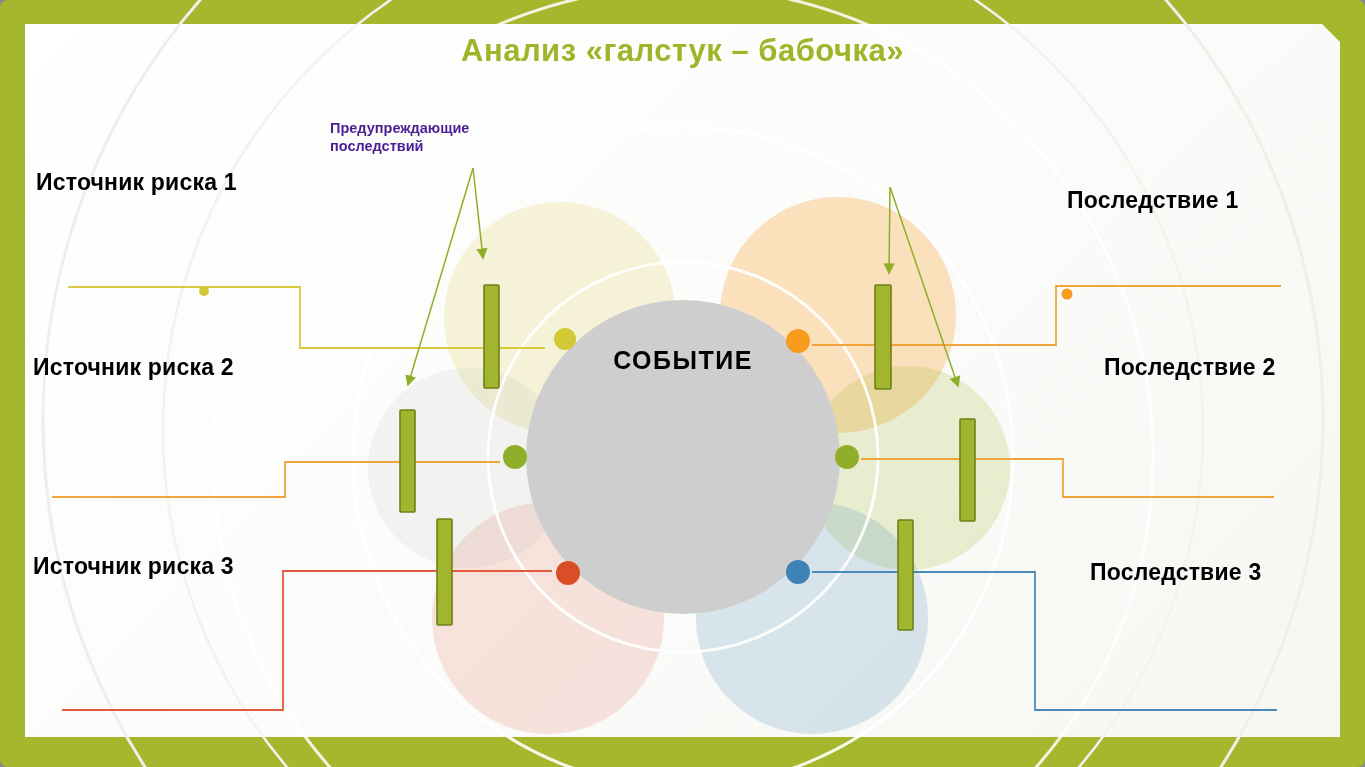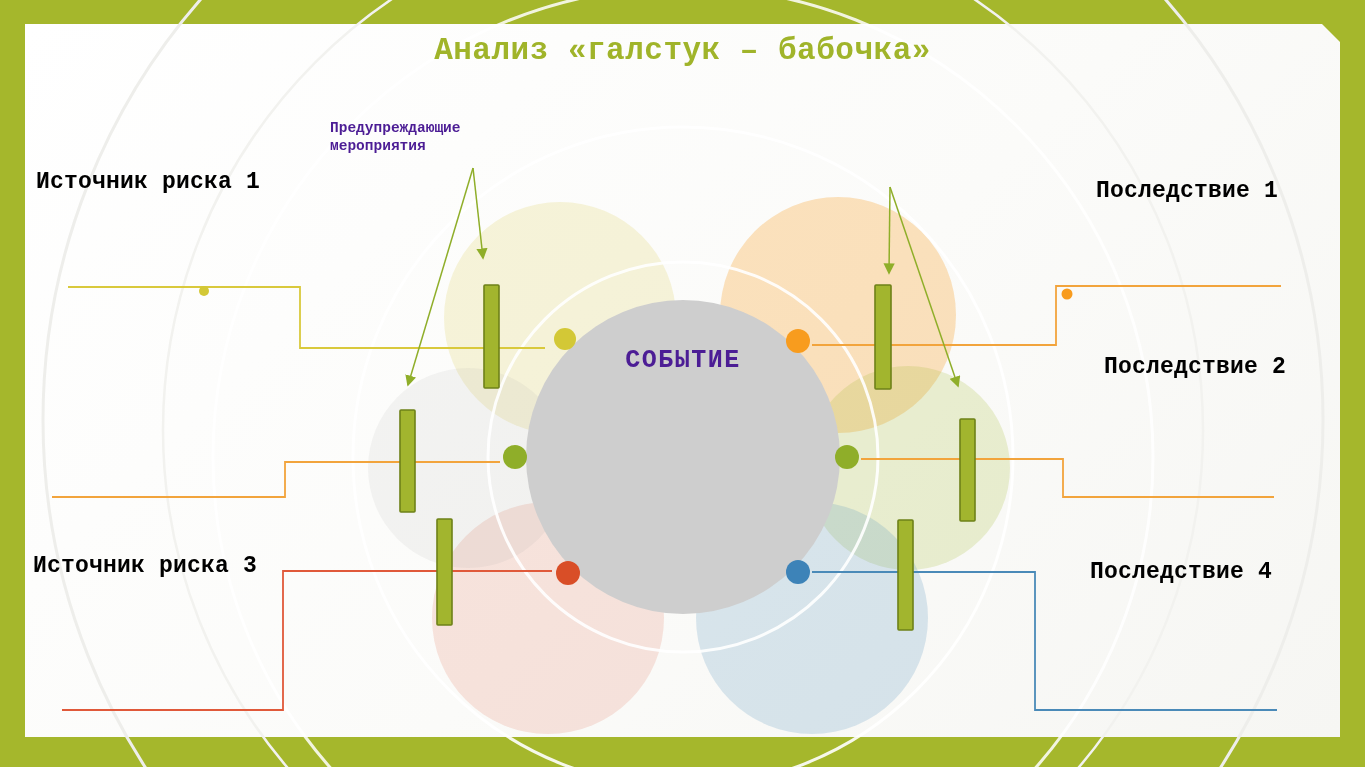--- a/index.html
+++ b/index.html
@@ -1,21 +1,22 @@
 <!DOCTYPE html>
 <html><head>
 <meta charset="utf-8">
 <style>
   html,body{margin:0;padding:0;background:#888;}
   .slide{
     position:relative;
     width:1365px;height:767px;
     background:#a5b72c;
     overflow:hidden;
-    font-family:Liberation Mono, monospace;
+    font-family:Liberation Sans, sans-serif;
+    border-radius:8px;
   }
   .panel{
     position:absolute;
     left:25px;top:24px;right:25px;bottom:30px;
     background:linear-gradient(135deg,#ffffff 0%,#fbfbf9 55%,#f6f6f3 100%);
     clip-path:polygon(0 0, calc(100% - 18px) 0, 100% 18px, 100% 100%, 0 100%);
   }
   svg.diagram{position:absolute;left:0;top:0;width:1365px;height:767px;}
   .txt{position:absolute;white-space:nowrap;}
   .title{
@@ -24,21 +25,21 @@
   }
   .node-label{
     font-size:23px;font-weight:bold;color:#000000;letter-spacing:.2px;
   }
   .anno{
     font-size:14.5px;font-weight:bold;color:#4c1d95;line-height:18px;
     white-space:normal;
   }
   .event-label{
     left:533px;top:346px;width:300px;text-align:center;
-    font-size:25px;font-weight:bold;color:#4c1d95;letter-spacing:1.5px;
+    font-size:25px;font-weight:bold;color:#000000;letter-spacing:1.5px;
   }
 </style>
 </head>
 <body>
 
 <div class="slide">
   <div class="panel"></div>
 
   <svg class="diagram" viewBox="0 0 1365 767">
     <defs>
@@ -94,23 +95,24 @@
     <circle cx="204" cy="291" r="5" fill="#d3c836"></circle>
     <circle cx="1067" cy="294" r="5.5" fill="#f89c1e"></circle>
   </svg>
 
   <div class="txt title">Анализ «галстук – бабочка»</div>
 
   <div class="txt event-label">СОБЫТИЕ</div>
 
   <div class="txt anno" style="left:330px;top:119px;width:170px;">
     <div>Предупреждающие</div>
-    <div>мероприятия</div>
+    <div>последствий</div>
   </div>
 
 
   <div class="txt node-label" style="left:36px;top:169px;">Источник риска 1</div>
+  <div class="txt node-label" style="left:33px;top:354px;">Источник риска 2</div>
   <div class="txt node-label" style="left:33px;top:553px;">Источник риска 3</div>
 
-  <div class="txt node-label" style="left:1067px;top:178px;margin-left:29px;">Последствие 1</div>
+  <div class="txt node-label" style="left:1067px;top:187px;">Последствие 1</div>
   <div class="txt node-label" style="left:1104px;top:354px;">Последствие 2</div>
-  <div class="txt node-label" style="left:1090px;top:559px;">Последствие 4</div>
+  <div class="txt node-label" style="left:1090px;top:559px;">Последствие 3</div>
 </div>
 
 </body></html>

